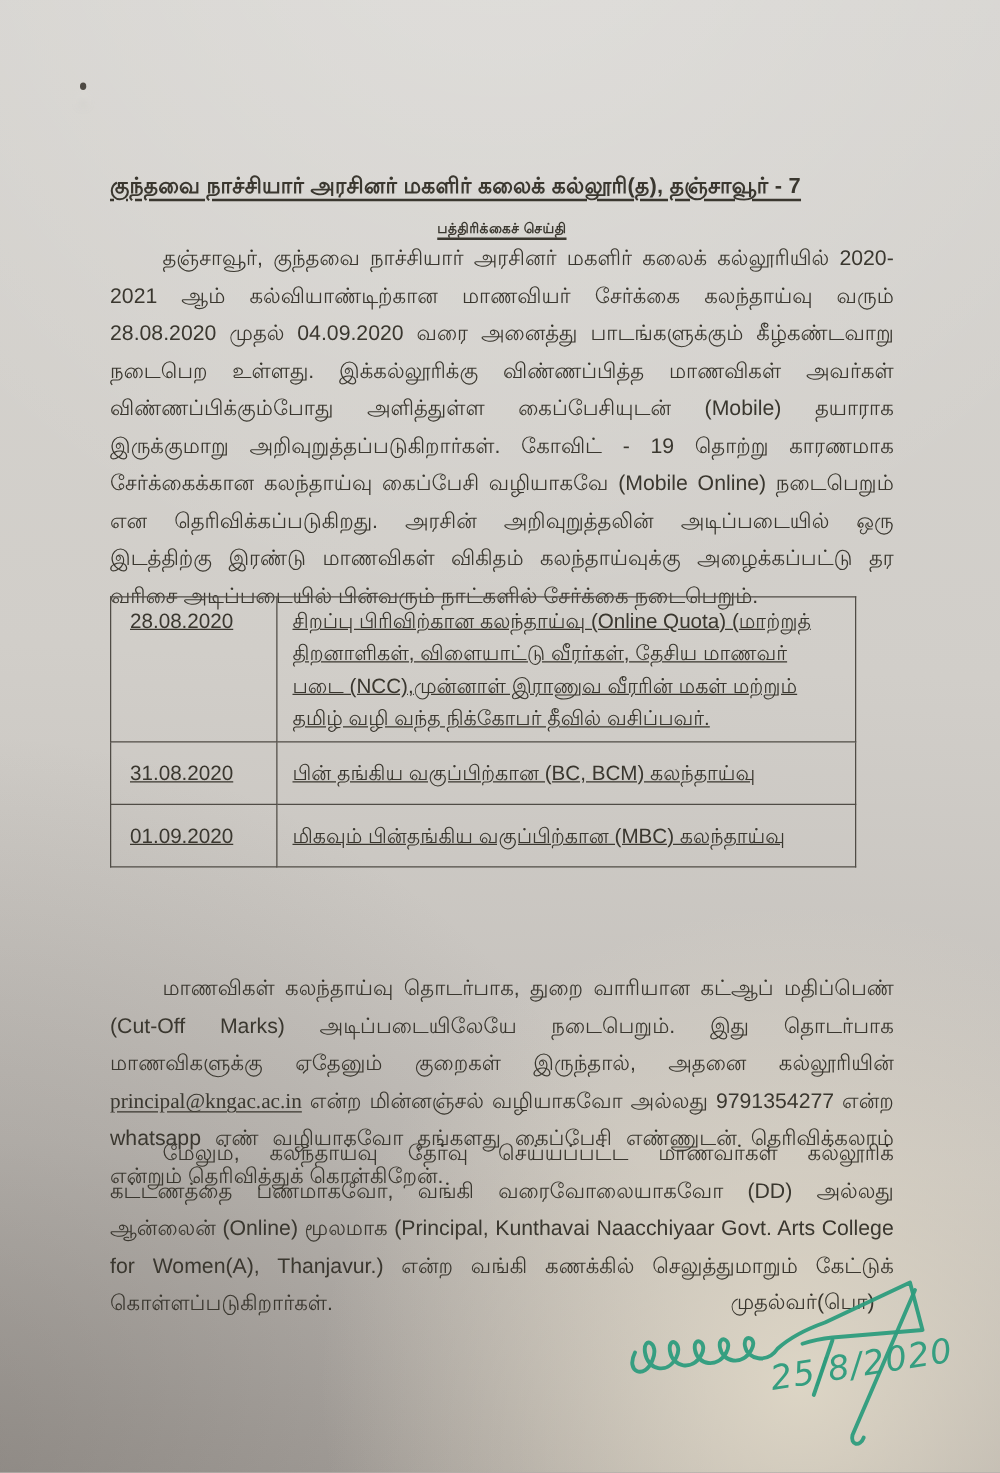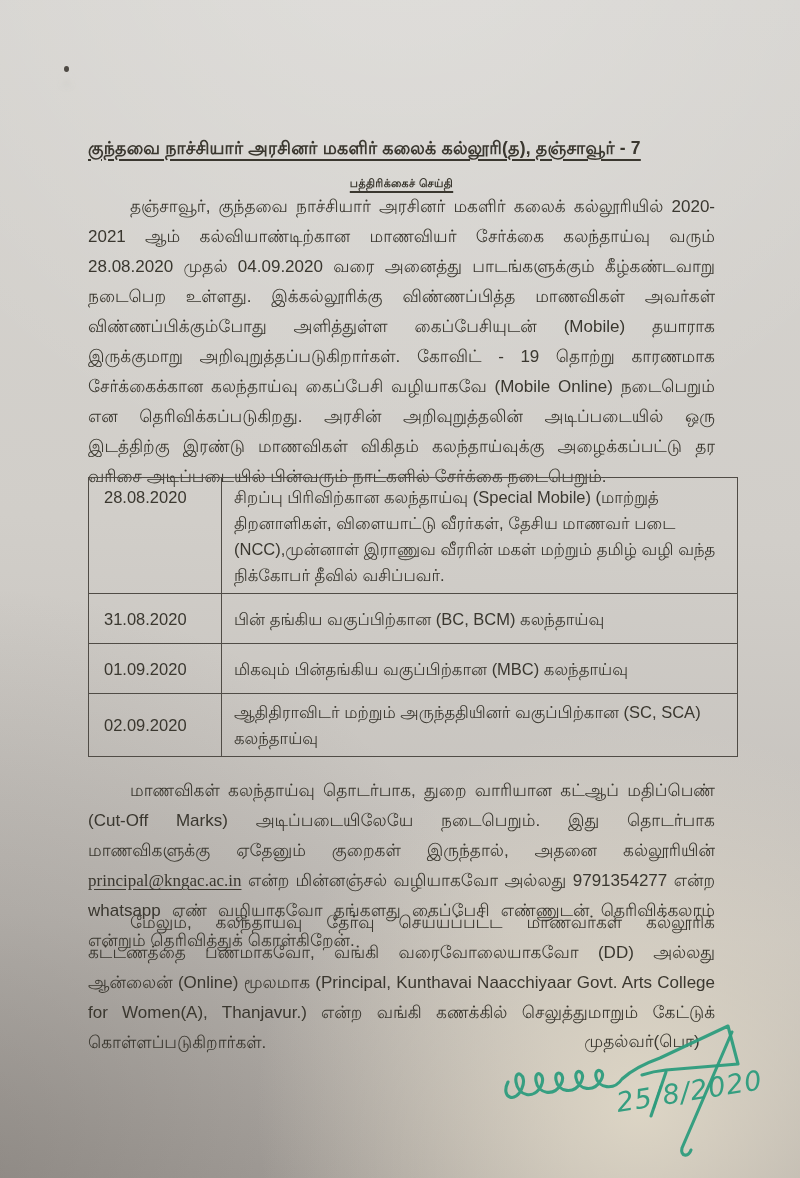--- a/index.html
+++ b/index.html
@@ -32,22 +32,22 @@
   .para{
     position:absolute;left:88px;width:627px;
     font-size:17px;line-height:30px;text-align:justify;text-indent:42px;
     color:var(--text,#3a372f);
   }
   #p1{top:192px;}
   #p2{top:776px;}
   #p3{top:908px;}
   .email{text-decoration:underline;text-underline-offset:3px;font-family:Liberation Serif, serif;}
   table.schedule{
-    position:absolute;left:88px;top:477px;width:650px;
-    border-collapse:collapse;table-layout:fixed;
+    position:absolute;left:88px;top:477px;width:597px;
+    border-collapse:collapse;table-layout:fixed;text-decoration:underline;
   }
   table.schedule td{
     border:1.6px solid #504c46;
     font-size:16.5px;line-height:26px;color:var(--text,#3a372f);
     padding:5px 10px 5px 12px;vertical-align:middle;text-align:left;
   }
   table.schedule td.date{width:107px;white-space:nowrap;padding-left:15px;}
   table.schedule tr.tall td{height:78px;vertical-align:top;padding-top:6px;}
   table.schedule tr.short td{height:39px;}
   .sig-block{position:absolute;left:470px;top:1012px;width:330px;height:166px;}
@@ -69,33 +69,29 @@
   <div class="title">குந்தவை நாச்சியார் அரசினர் மகளிர் கலைக் கல்லூரி(த), தஞ்சாவூர் - 7</div>
 
   <div class="subtitle">பத்திரிக்கைச் செய்தி</div>
 
   <div class="para" id="p1">தஞ்சாவூர், குந்தவை நாச்சியார் அரசினர் மகளிர் கலைக் கல்லூரியில் 2020-2021 ஆம் கல்வியாண்டிற்கான மாணவியர் சேர்க்கை கலந்தாய்வு வரும் 28.08.2020 முதல் 04.09.2020 வரை அனைத்து பாடங்களுக்கும் கீழ்கண்டவாறு நடைபெற உள்ளது. இக்கல்லூரிக்கு விண்ணப்பித்த மாணவிகள் அவர்கள் விண்ணப்பிக்கும்போது அளித்துள்ள கைப்பேசியுடன் (Mobile) தயாராக இருக்குமாறு அறிவுறுத்தப்படுகிறார்கள். கோவிட் - 19 தொற்று காரணமாக சேர்க்கைக்கான கலந்தாய்வு கைப்பேசி வழியாகவே (Mobile Online) நடைபெறும் என தெரிவிக்கப்படுகிறது. அரசின் அறிவுறுத்தலின் அடிப்படையில் ஒரு இடத்திற்கு இரண்டு மாணவிகள் விகிதம் கலந்தாய்வுக்கு அழைக்கப்பட்டு தர வரிசை அடிப்படையில் பின்வரும் நாட்களில் சேர்க்கை நடைபெறும்.</div>
 
   <table class="schedule">
     <tbody>
       <tr class="tall">
         <td class="date">28.08.2020</td>
-        <td>சிறப்பு பிரிவிற்கான கலந்தாய்வு (Special Mobile) (மாற்றுத் திறனாளிகள், விளையாட்டு வீரர்கள், தேசிய மாணவர் படை (NCC),முன்னாள் இராணுவ வீரரின் மகள் மற்றும் தமிழ் வழி வந்த நிக்கோபர் தீவில் வசிப்பவர்.</td>
+        <td>சிறப்பு பிரிவிற்கான கலந்தாய்வு (Online Quota) (மாற்றுத் திறனாளிகள், விளையாட்டு வீரர்கள், தேசிய மாணவர் படை (NCC),முன்னாள் இராணுவ வீரரின் மகள் மற்றும் தமிழ் வழி வந்த நிக்கோபர் தீவில் வசிப்பவர்.</td>
       </tr>
       <tr class="short">
         <td class="date">31.08.2020</td>
         <td>பின் தங்கிய வகுப்பிற்கான (BC, BCM) கலந்தாய்வு</td>
       </tr>
       <tr class="short">
         <td class="date">01.09.2020</td>
         <td>மிகவும் பின்தங்கிய வகுப்பிற்கான (MBC) கலந்தாய்வு</td>
-      </tr>
-      <tr class="short">
-        <td class="date">02.09.2020</td>
-        <td>ஆதிதிராவிடர் மற்றும் அருந்ததியினர் வகுப்பிற்கான (SC, SCA) கலந்தாய்வு</td>
       </tr>
     </tbody>
   </table>
 
   <div class="para" id="p2"><span>மாணவிகள் கலந்தாய்வு தொடர்பாக, துறை வாரியான கட்ஆப் மதிப்பெண் (Cut-Off Marks) அடிப்படையிலேயே நடைபெறும். இது தொடர்பாக மாணவிகளுக்கு ஏதேனும் குறைகள் இருந்தால், அதனை கல்லூரியின் </span><span class="email">principal@kngac.ac.in</span><span> என்ற மின்னஞ்சல் வழியாகவோ அல்லது 9791354277 என்ற whatsapp எண் வழியாகவோ தங்களது கைப்பேசி எண்ணுடன் தெரிவிக்கலாம் என்றும் தெரிவித்துக் கொள்கிறேன்.</span></div>
 
   <div class="para" id="p3">மேலும், கலந்தாய்வு தேர்வு செய்யப்பட்ட மாணவர்கள் கல்லூரிக் கட்டணத்தை பணமாகவோ, வங்கி வரைவோலையாகவோ (DD) அல்லது ஆன்லைன் (Online) மூலமாக (Principal, Kunthavai Naacchiyaar Govt. Arts College for Women(A), Thanjavur.) என்ற வங்கி கணக்கில் செலுத்துமாறும் கேட்டுக் கொள்ளப்படுகிறார்கள்.</div>
 
   <div class="sig-block">
     <div class="sig-role">முதல்வர்(பொ)</div>

